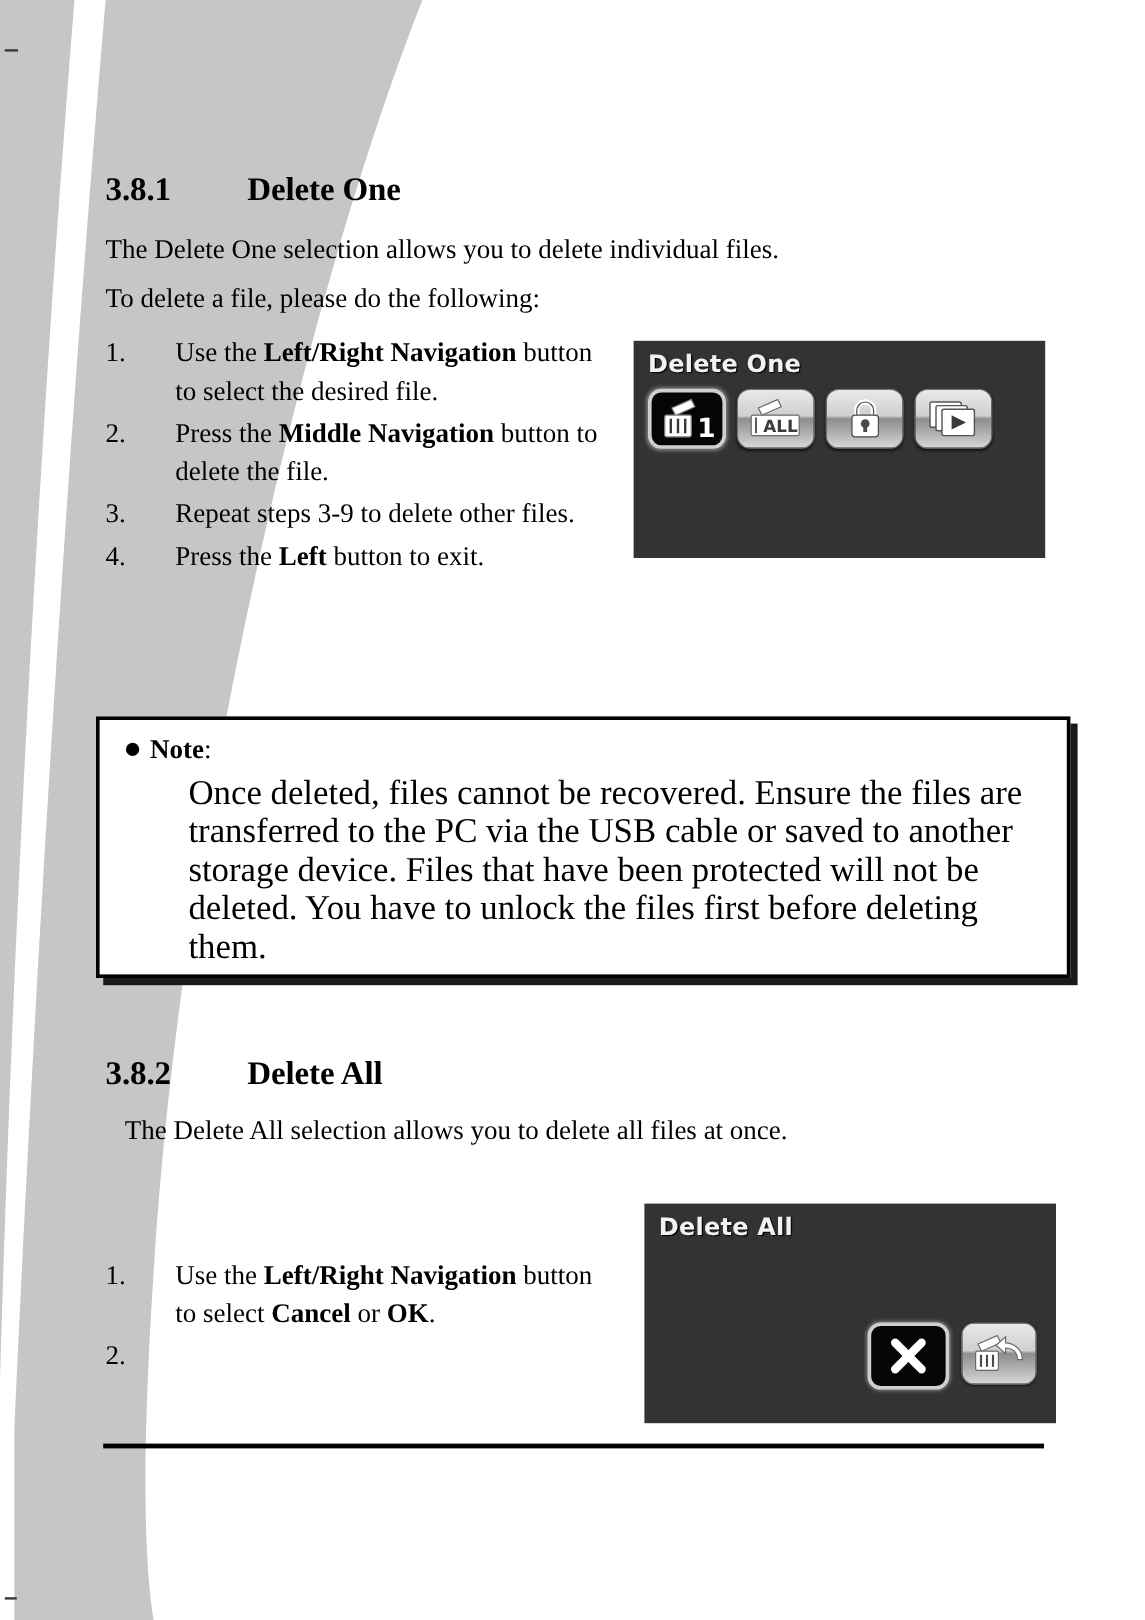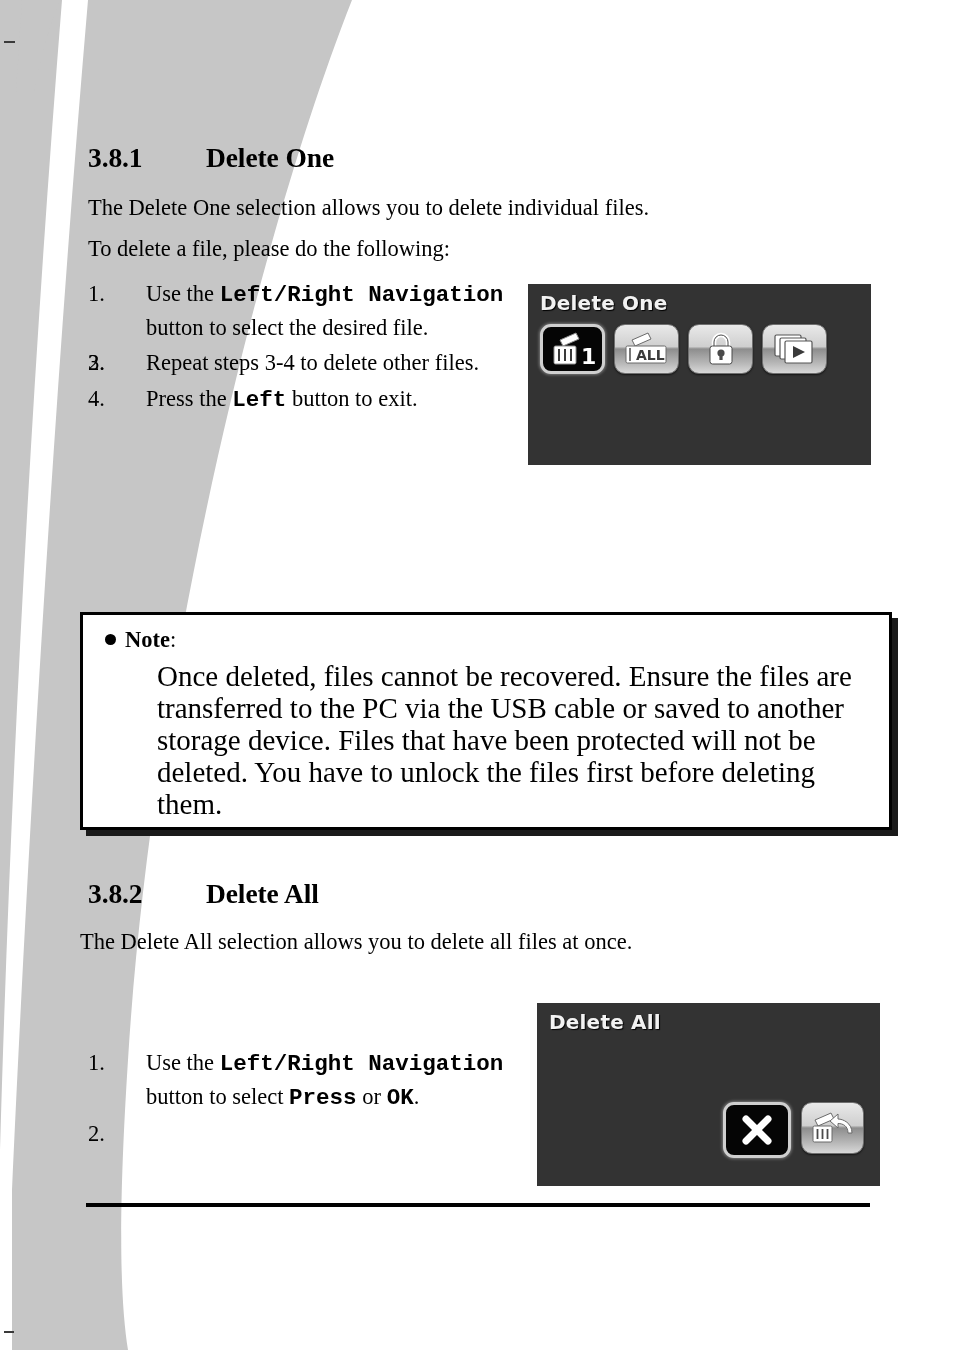--- a/index.html
+++ b/index.html
@@ -65,35 +65,34 @@
     line-height: 31.5px;
     padding-left: 58px;
     margin-bottom: 4px;
   }
   .num-item .marker {
     position: absolute;
     left: 0; top: 0;
     width: 40px;
     font-size: 22.5px;
   }
-  .num-item b { font-weight: bold; font-family: Liberation Mono, monospace; }
+  .num-item b { font-weight: bold; }
 
   
   #note-box {
     position: absolute;
     left: 80px;
     top: 597px;
     width: 812px;
     height: 218px;
     border: 3px solid #000;
     background: #ffffff;
     box-sizing: border-box;
     box-shadow: 6px 6px 0 0 #1a1a1a;
     font-family: "Liberation Serif", "DejaVu Serif", serif;
-    margin-top: 15px;
   }
   #note-label {
     position: absolute;
     left: 22px;
     top: 12px;
     font-size: 22.5px;
     font-weight: bold;
     white-space: nowrap;
   }
   #note-label .dot {
@@ -195,41 +194,41 @@
   <div class="sec-heading" style="left:88px; top:142px;">
     <span class="num">3.8.1</span><span>Delete One</span>
   </div>
 
   <div class="body-para" style="left:88px; top:234px; width:760px;">To delete a file, please do the following:</div>
 
   <div class="body-para" style="left:88px; top:193px; width:760px;">The Delete One selection allows you to delete individual files.</div>
 
   <div class="num-list" id="list-delete-one" style="left:88px; top:278px; width:420px;">
       <div class="num-item"><span class="marker">1.</span><span><span>Use the </span><b>Left/Right Navigation</b><span> button to select the desired file.</span></span></div>
-      <div class="num-item"><span class="marker">2.</span></div>
-      <div class="num-item"><span class="marker">3.</span><span><span>Repeat steps 3-4 to delete other files.</span></span></div>
+      <div class="num-item"><span class="marker">2.</span><span><span>Press the </span><b>Middle Navigation</b><span> button to delete the file.</span></span></div>
+      <div class="num-item"><span class="marker">3.</span><span><span>Repeat steps 3-9 to delete other files.</span></span></div>
       <div class="num-item"><span class="marker">4.</span><span><span>Press the </span><b>Left</b><span> button to exit.</span></span></div>
     </div>
 
   <div id="note-box">
     <div id="note-label">
       <span class="dot"></span><span>Note</span><span class="colon">:</span>
     </div>
     <div id="note-text">Once deleted, files cannot be recovered. Ensure the files are transferred to the PC via the USB cable or saved to another storage device. Files that have been protected will not be deleted. You have to unlock the files first before deleting them.</div>
   </div>
 
   <div class="sec-heading" style="left:88px; top:878px;">
     <span class="num">3.8.2</span><span>Delete All</span>
   </div>
 
-  <div class="body-para" style="left:80px; top:927px; width:760px;">The Delete All selection allows you to delete all files at once.</div>
+  <div class="body-para" style="left:104px; top:927px; width:760px;">The Delete All selection allows you to delete all files at once.</div>
 
 
   <div class="num-list" id="list-delete-all" style="left:88px; top:1047px; width:420px;">
-      <div class="num-item"><span class="marker">1.</span><span><span>Use the </span><b>Left/Right Navigation</b><span> button to select </span><b>Press</b><span> or </span><b>OK</b><span>.</span></span></div>
+      <div class="num-item"><span class="marker">1.</span><span><span>Use the </span><b>Left/Right Navigation</b><span> button to select </span><b>Cancel</b><span> or </span><b>OK</b><span>.</span></span></div>
       <div class="num-item"><span class="marker">2.</span></div>
     </div>
 
   <div id="bottom-rule"></div>
 
   <div class="device-screen" id="screen-delete-one">
     <div class="screen-title">Delete One</div>
 
     <div class="icon-row" id="icon-row-one">
 

